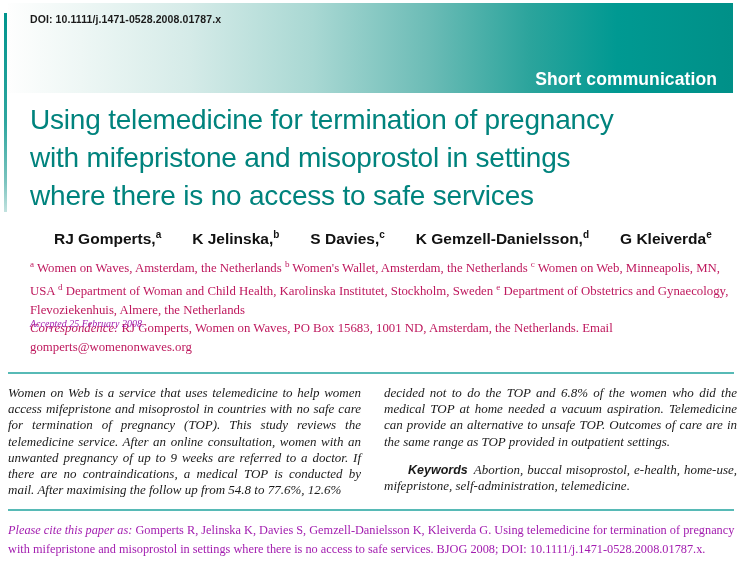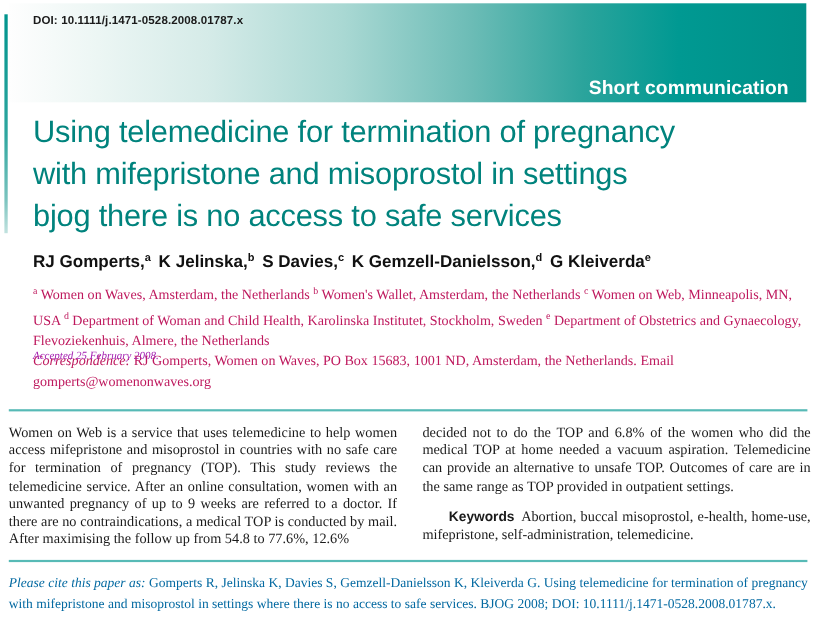--- a/index.html
+++ b/index.html
@@ -68,21 +68,21 @@
   
   .authors-line {
     position: absolute;
     left: 30px; top: 229px;
     width: 706px;
     font-family: "Liberation Sans", sans-serif;
     font-weight: 700;
     font-size: 15.5px;
     color: #111111;
   }
-  .authors-line .author { margin-right: 7px; }
+  .authors-line .author { margin-right: 7px; margin-left: 24px; }
   .authors-line sup { font-size: 10px; font-weight: 700; }
 
   
   .affil-block {
     position: absolute;
     left: 30px; top: 255px;
     width: 707px;
     font-size: 12.8px;
     line-height: 18.5px;
     color: #be185d;
@@ -115,59 +115,60 @@
     width: 730px;
     display: flex;
     gap: 23px;
   }
   .abstract .col {
     width: 353px;
     font-size: 13px;
     line-height: 16.2px;
     text-align: justify;
     color: #1a1a1a;
+    font-style: italic;
   }
   .abstract p { margin: 0; }
   .keywords-para { margin-top: 12px !important; }
   .kw-label {
     font-family: "Liberation Sans", sans-serif;
     font-weight: 700;
     font-size: 12.5px;
     margin-right: 6px;
     margin-left: 24px;
   }
 
   
   .citation-note {
     position: absolute;
     left: 8px; top: 521px;
     width: 733px;
     font-size: 12.3px;
     line-height: 19px;
-    color: #0369a1;
+    color: #a21caf;
   }
 </style>
 </head>
 <body>
 
 <div class="page">
 
   <div class="left-accent-rule"></div>
 
   <div class="header-band">
     <div class="doi-block">
       <div>DOI: 10.1111/j.1471-0528.2008.01787.x</div>
     </div>
     <div class="banner-label">Short communication</div>
   </div>
 
   <h1 class="article-title" style="margin:0">
     <div class="t-line">Using telemedicine for termination of pregnancy</div>
     <div class="t-line">with mifepristone and misoprostol in settings</div>
-    <div class="t-line">bjog there is no access to safe services</div>
+    <div class="t-line">where there is no access to safe services</div>
   </h1>
 
   <div class="authors-line">
     <span class="author"><span>RJ Gomperts,</span><sup>a</sup></span><span class="author"><span>K Jelinska,</span><sup>b</sup></span><span class="author"><span>S Davies,</span><sup>c</sup></span><span class="author"><span>K Gemzell-Danielsson,</span><sup>d</sup></span><span class="author"><span>G Kleiverda</span><sup>e</sup></span>
   </div>
 
   <div class="affil-block">
     <div><sup>a</sup><span> Women on Waves, Amsterdam, the Netherlands </span><sup>b</sup><span> Women's Wallet, Amsterdam, the Netherlands </span><sup>c</sup><span> Women on Web, Minneapolis, MN, USA </span><sup>d</sup><span> Department of Woman and Child Health, Karolinska Institutet, Stockholm, Sweden </span><sup>e</sup><span> Department of Obstetrics and Gynaecology, Flevoziekenhuis, Almere, the Netherlands</span></div>
     <div><span class="correspondence-label">Correspondence:</span><span> RJ Gomperts, Women on Waves, PO Box 15683, 1001 ND, Amsterdam, the Netherlands. Email gomperts@womenonwaves.org</span></div>
   </div>

